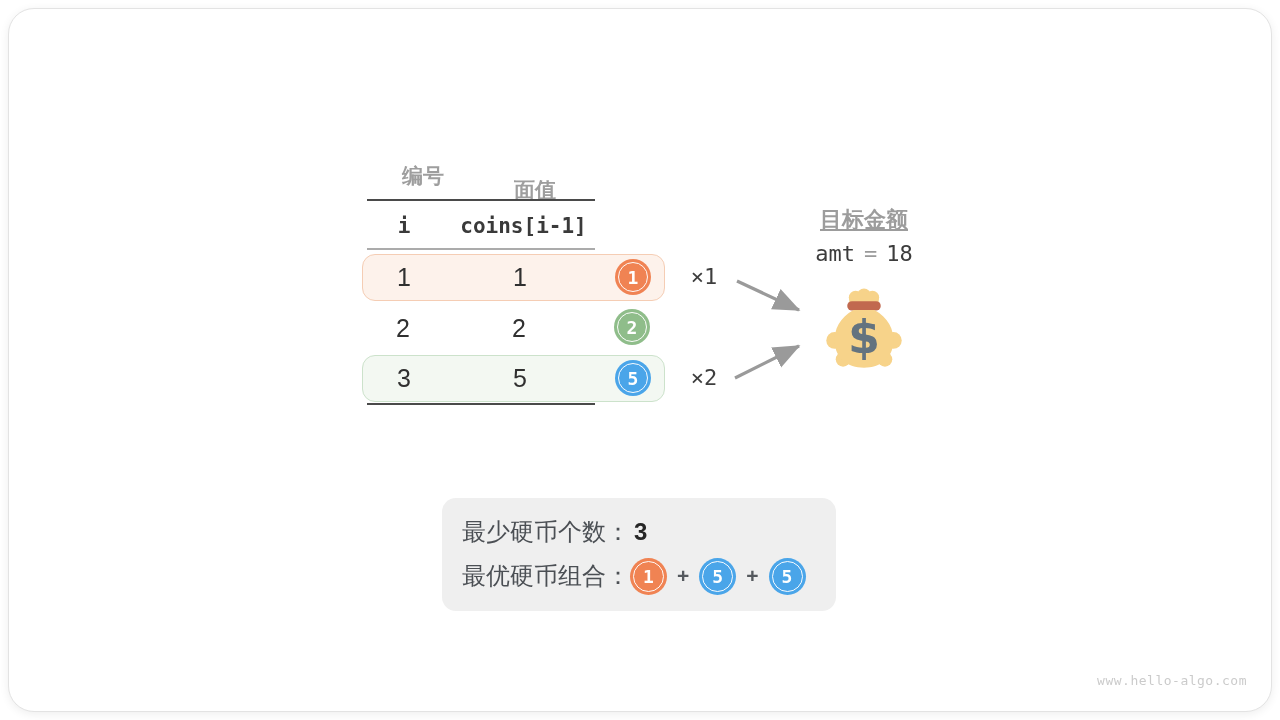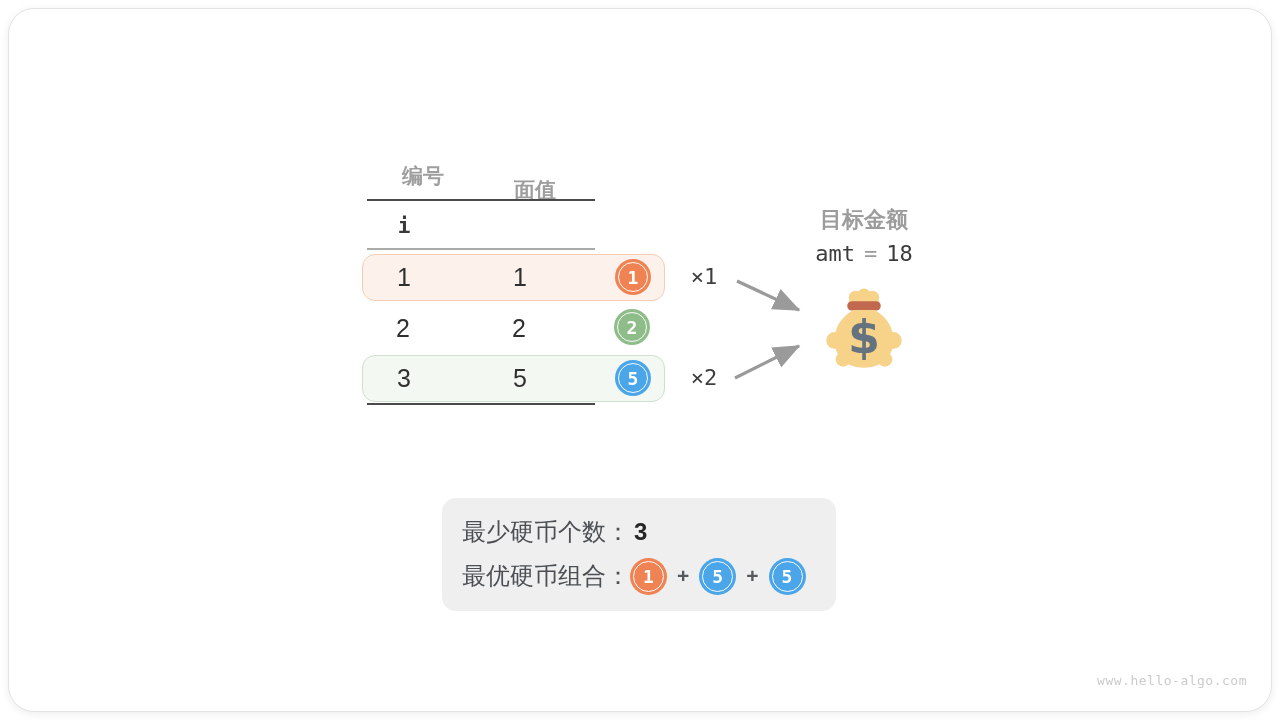--- a/index.html
+++ b/index.html
@@ -118,20 +118,21 @@
 
 <div class="canvas">
   <div class="card"></div>
 
   <div class="abs hdr-zh" style="left:364px; top:162px; width:80px;">编号</div>
   <div class="abs hdr-zh" style="left:476px; top:176px; width:80px;">面值</div>
 
   <div class="abs tline" style="left:367px; top:199px; width:228px;"></div>
 
   <div class="abs hdr-code" style="left:364px; top:211px; width:80px;">i</div>
+  <div class="abs hdr-code" style="left:446px; top:211px; width:155px;">coins[i-1]</div>
 
   <div class="abs tline tline--light" style="left:367px; top:248px; width:228px;"></div>
 
   <div class="abs trow trow--orange" style="top:254px;">
     <span class="cell cell-i">1</span>
     <span class="cell cell-v">1</span>
     <span class="coin coin--orange">1</span>
   </div>
 
   <div class="abs trow" style="top:305px;">
@@ -154,21 +155,21 @@
   <svg class="abs" style="left:727px; top:268px;" width="95" height="120" viewBox="0 0 95 120">
     <defs>
       <marker id="ah" markerWidth="10" markerHeight="9" refX="8" refY="3.5" orient="auto">
         <path d="M0,0 L8.5,3.5 L0,7 Z" fill="#9a9a9a"></path>
       </marker>
     </defs>
     <line x1="10" y1="13" x2="72" y2="42" stroke="#9a9a9a" stroke-width="3.2" marker-end="url(#ah)"></line>
     <line x1="8" y1="110" x2="72" y2="78" stroke="#9a9a9a" stroke-width="3.2" marker-end="url(#ah)"></line>
   </svg>
 
-  <div class="abs target-title" style="left:798px; top:206px;">目标金额</div>
+  <div class="abs target-title" style="left:798px; top:206px;text-decoration:underline;">目标金额</div>
   <div class="abs amt-line" style="left:779px; top:240px;">
     <span class="amt-var">amt</span><span class="amt-eq">=</span><span>18</span>
   </div>
 
   <svg class="abs" style="left:822px; top:286px;" width="84" height="88" viewBox="0 0 80 84">
     <circle cx="32" cy="11" r="6.5" fill="#f7d38a"></circle>
     <circle cx="40" cy="9" r="6.5" fill="#f7d38a"></circle>
     <circle cx="48" cy="11" r="6.5" fill="#f7d38a"></circle>
     <rect x="26" y="9" width="28" height="9" fill="#f7d38a"></rect>
     <rect x="24" y="14.5" width="32" height="9" rx="4.5" fill="#c1694f"></rect>

